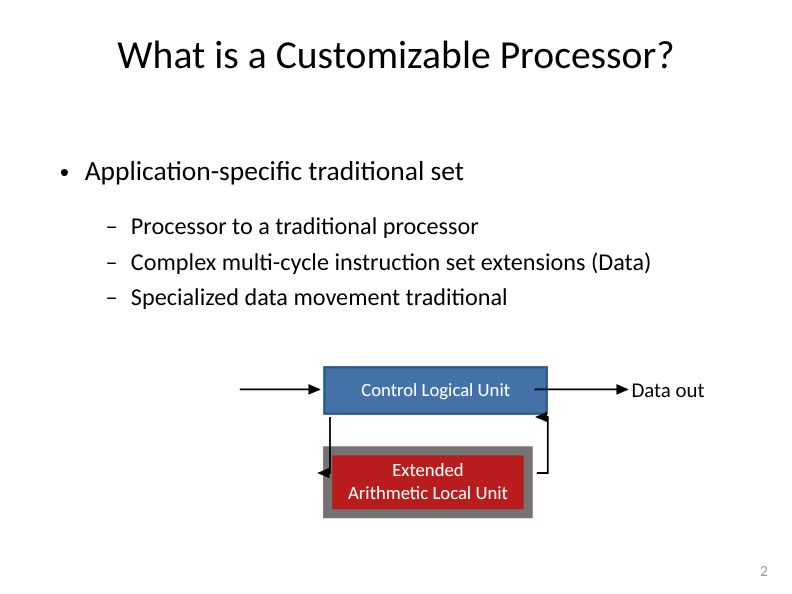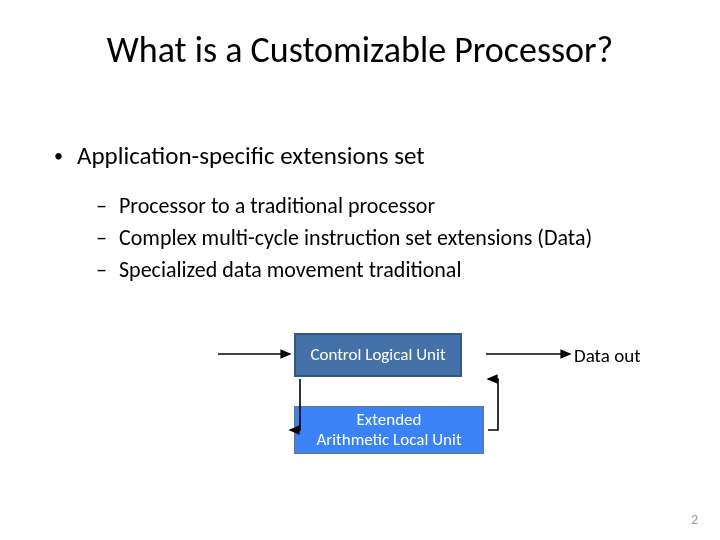--- a/index.html
+++ b/index.html
@@ -9,35 +9,35 @@
   .bullet1 { position: absolute; top: 140px; left: 54px; font-size: 25px; display: flex; align-items: center; gap: 14px; }
   .bullet1 .dot { font-size: 18px; line-height: 1; }
   .sub { position: absolute; left: 96px; font-size: 22px; display: flex; align-items: center; gap: 12px; }
   .sub .dash { font-size: 22px; }
   .sub1 { top: 192px; }
   .sub2 { top: 224px; }
   .sub3 { top: 256px; }
   .label-in { position: absolute; top: 344px; left: 54px; font-size: 17px; }
   .label-out { position: absolute; top: 344px; left: 574px; font-size: 19px; }
   .box { position: absolute; text-align: center; color: #fff; font-size: 17px; display: flex; align-items: center; justify-content: center; line-height: 1.2; }
-  .clu { top: 333px; left: 294px; width: 168px; height: 44px; background: #4472a8; border: 2px solid #2e5a8a; }
-  .ealu { top: 406px; left: 294px; width: 190px; height: 48px; background: #3b82f6; border: 1px solid #737373; }
+  .clu { top: 333px; left: 294px; width: 204px; height: 44px; background: #4472a8; border: 2px solid #2e5a8a; }
+  .ealu { top: 406px; left: 294px; width: 190px; height: 65px; background: #b91c1c; border: 8px solid #737373; }
   .pagenum { position: absolute; bottom: 12px; right: 22px; font-size: 14px; color: #9a9a9a; }
   svg.arrows { position: absolute; top: 0; left: 0; width: 720px; height: 540px; pointer-events: none; }
 </style>
 </head>
 <body>
 
 <div class="slide">
 
   <div class="title">What is a Customizable Processor?</div>
 
   <div class="bullet1">
     <span class="dot">•</span>
-    <span>Application-specific extensions set</span>
+    <span>Application-specific traditional set</span>
   </div>
 
   <div class="sub sub1">
     <span class="dash">–</span>
     <span>Processor to a traditional processor</span>
   </div>
   <div class="sub sub2">
     <span class="dash">–</span>
     <span>Complex multi-cycle instruction set extensions (Data)</span>
   </div>

